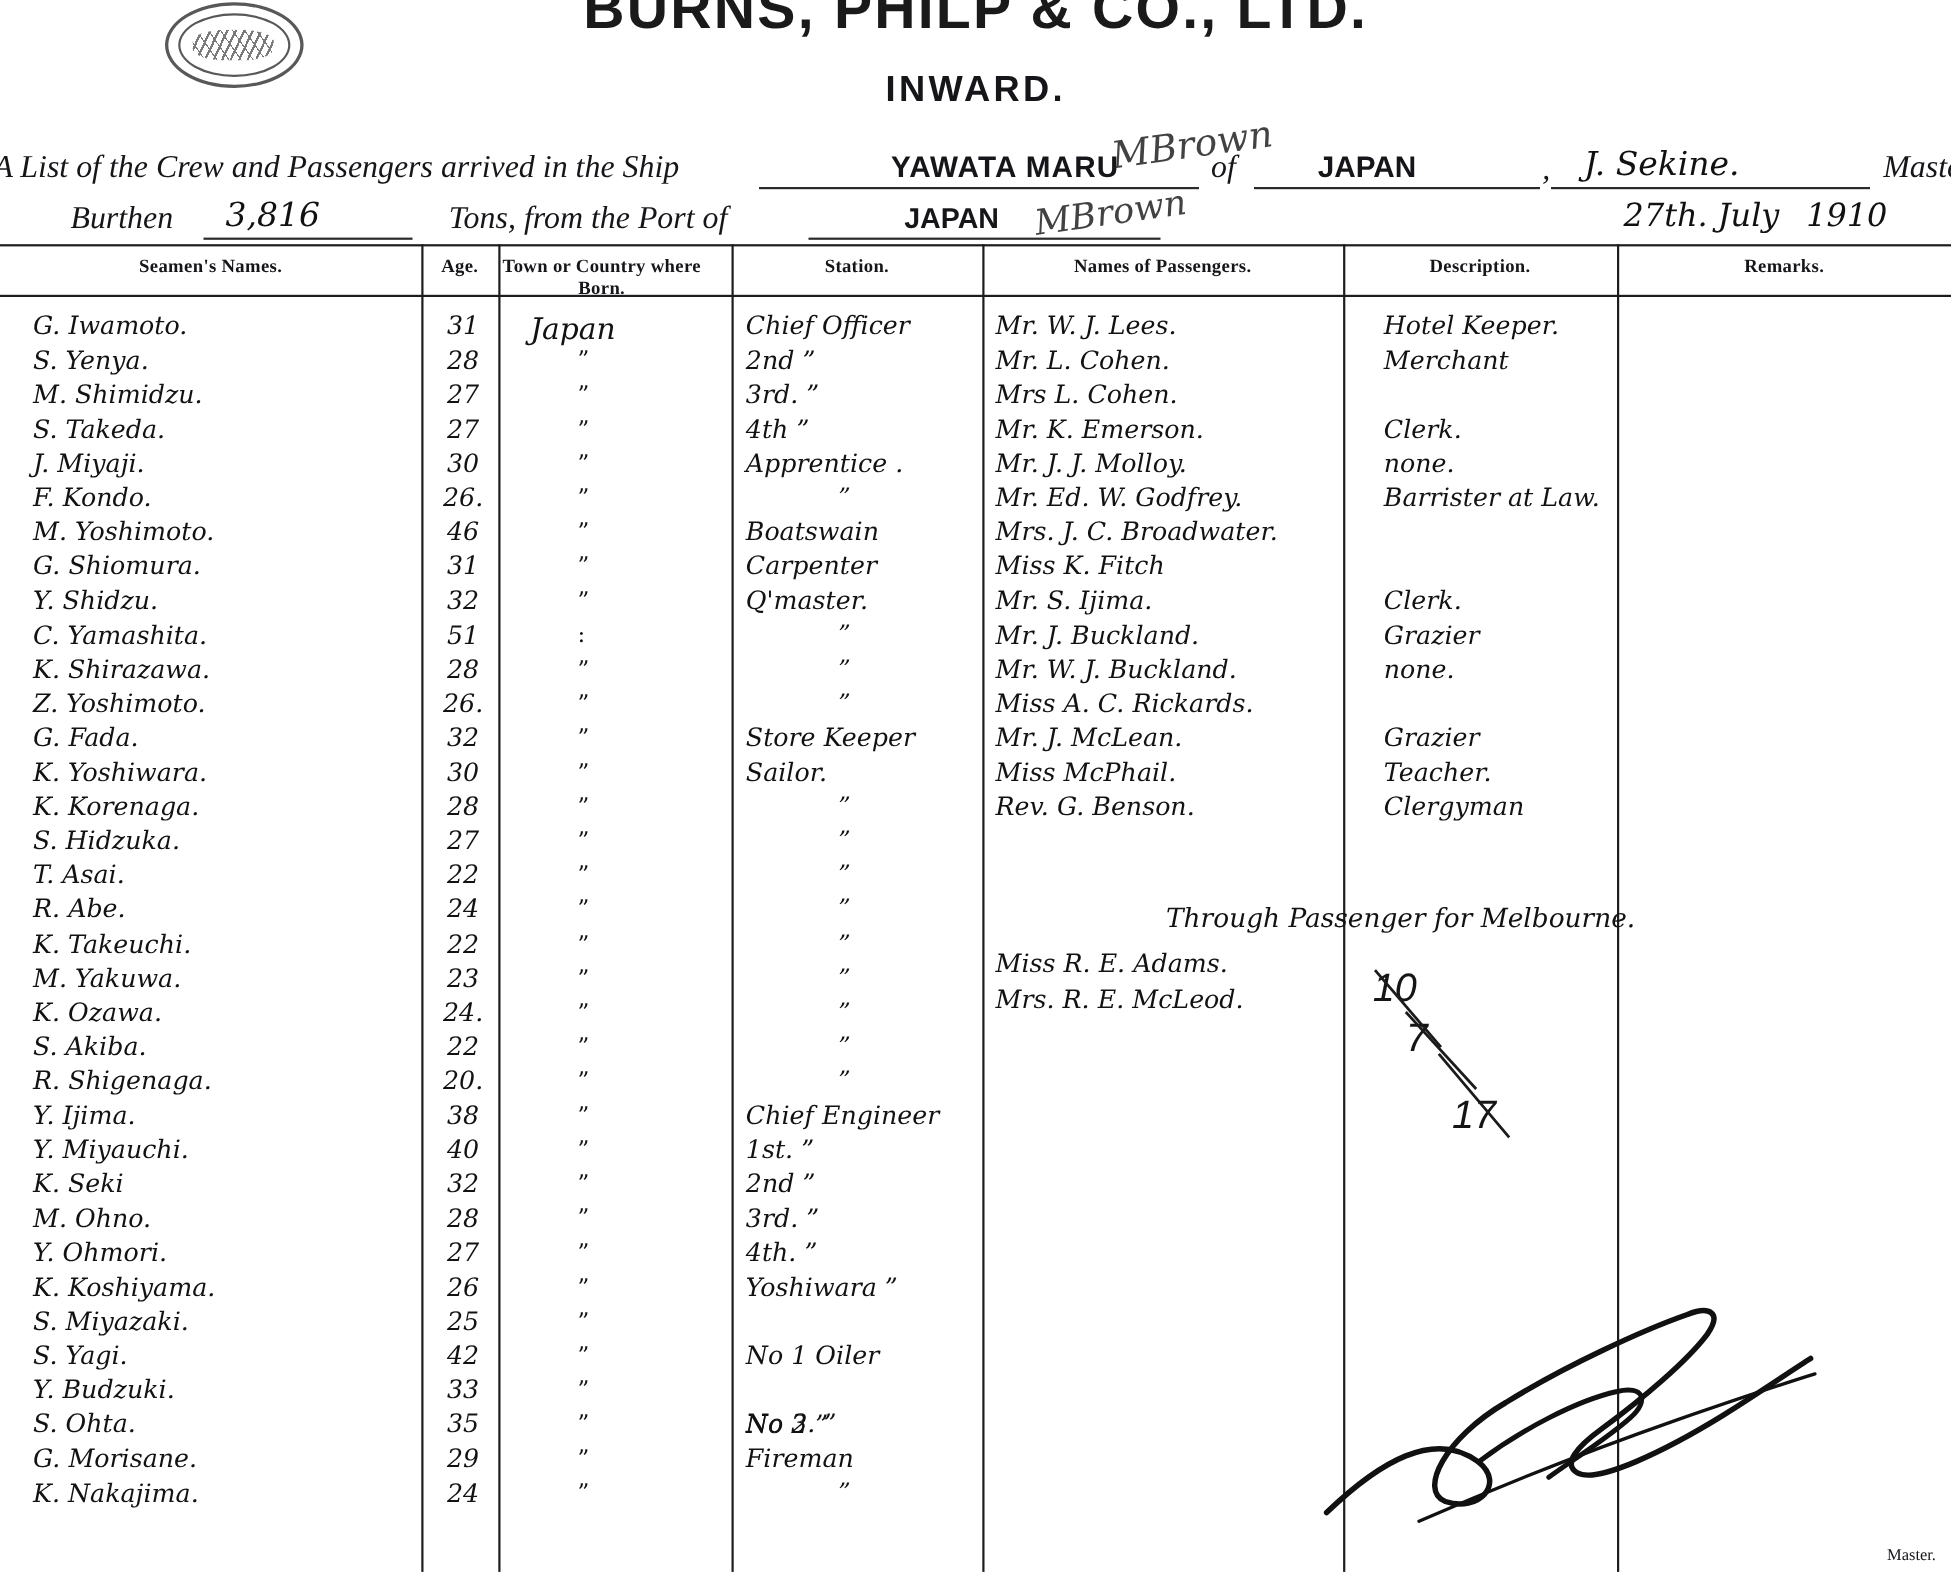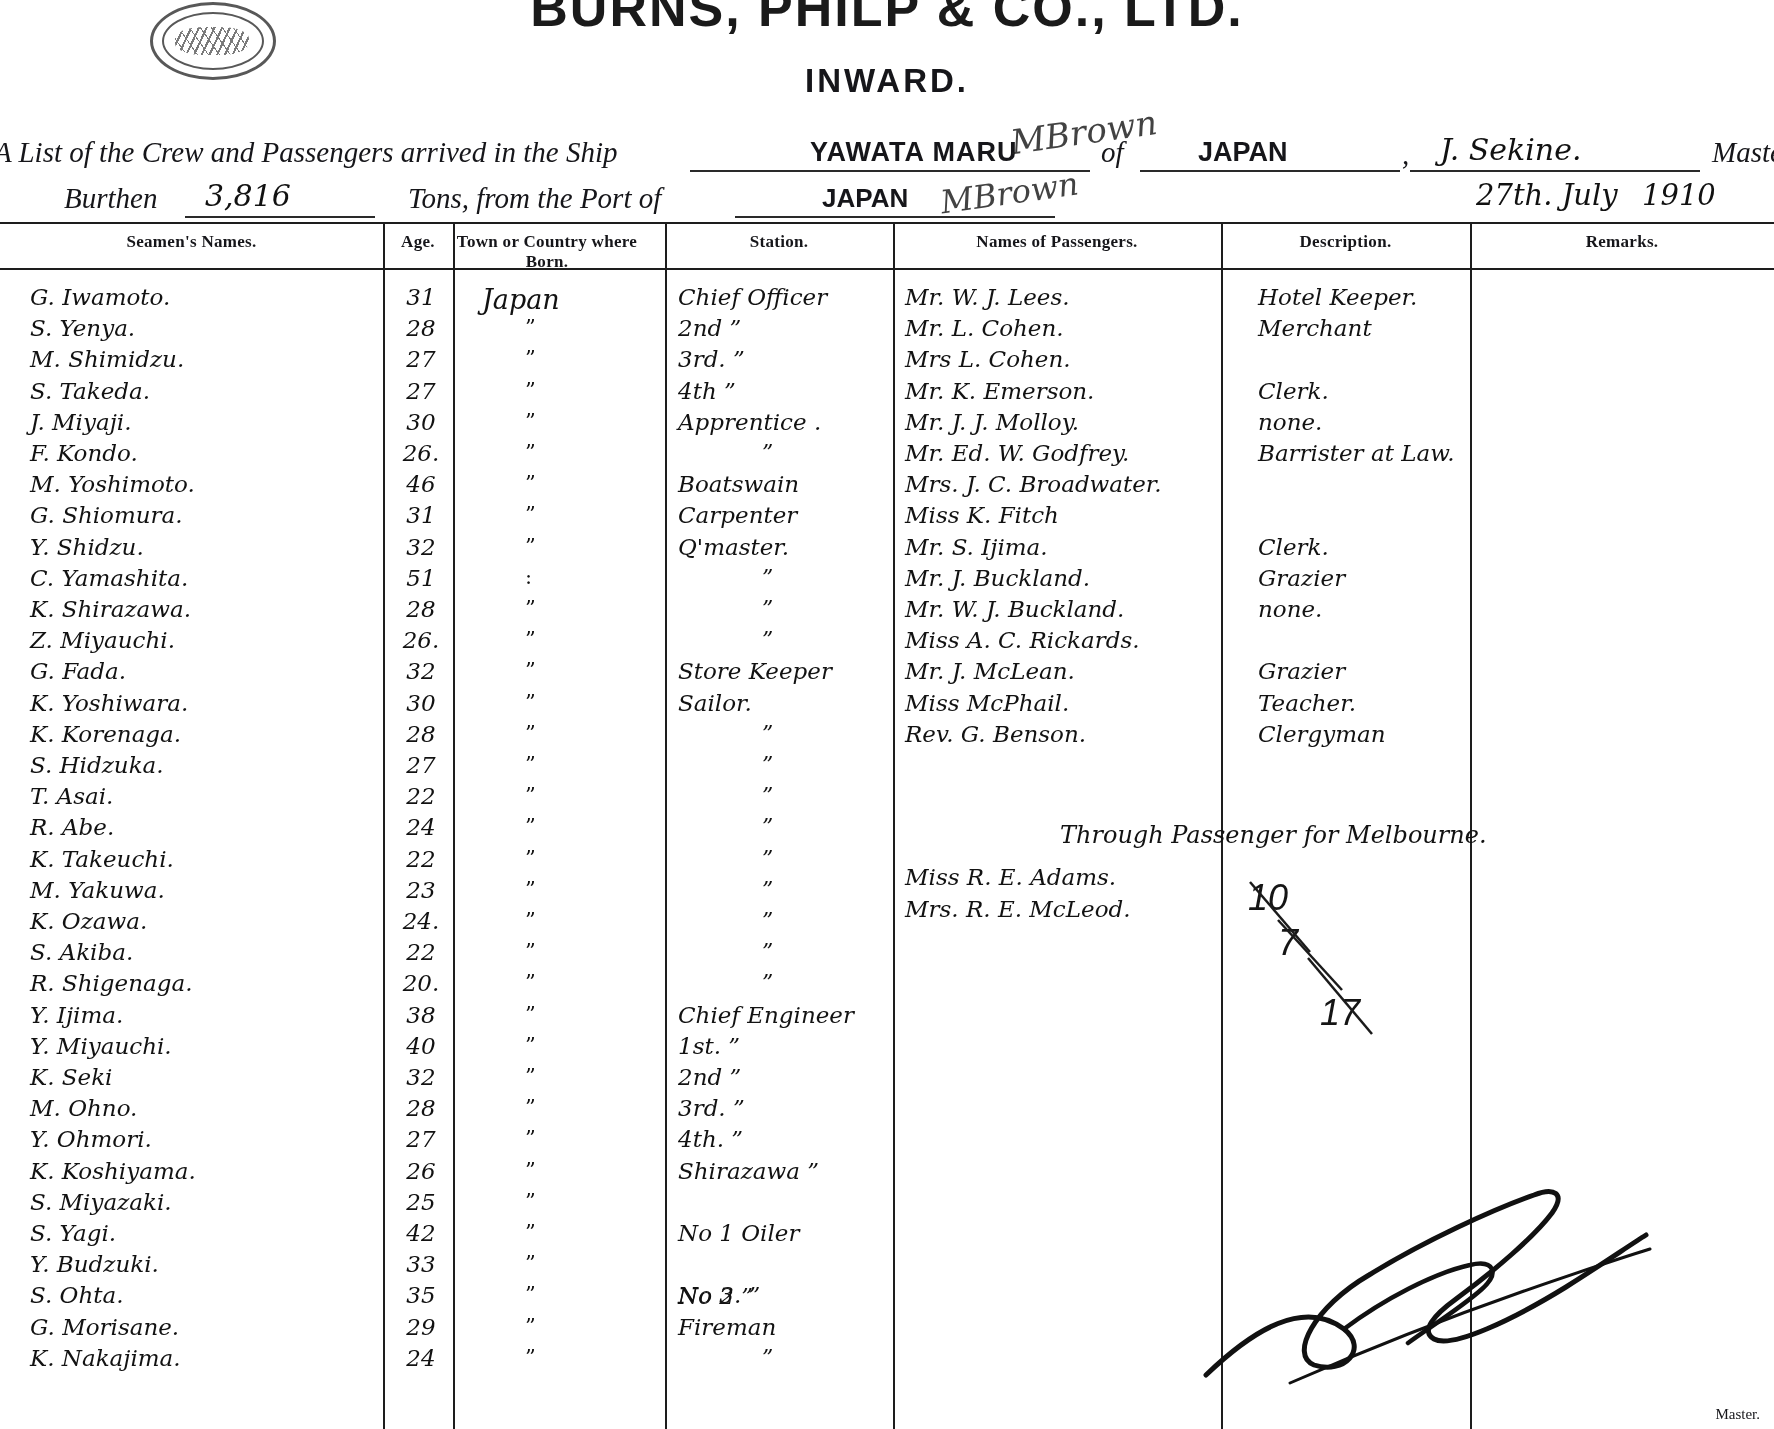--- a/index.html
+++ b/index.html
@@ -295,21 +295,21 @@
         <div class="cell" style="top: 342.8px; left: 525px; font-style: normal; font-size: 21px;">:</div>
         <div class="cell" style="left: 762px; top: 342.8px; font-size: 22px;">”</div>
       </div>
       <div>
         <div class="cell" style="left: 30px; top: 374px;">K. Shirazawa.</div>
         <div class="cell" style="left: 393px; top: 374px; width: 56px; text-align: center;">28</div>
         <div class="cell" style="top: 374px; left: 525px; font-style: normal; font-size: 21px;">”</div>
         <div class="cell" style="left: 762px; top: 374px; font-size: 22px;">”</div>
       </div>
       <div>
-        <div class="cell" style="left: 30px; top: 405.2px;">Z. Miyauchi.</div>
+        <div class="cell" style="left: 30px; top: 405.2px;">Z. Yoshimoto.</div>
         <div class="cell" style="left: 393px; top: 405.2px; width: 56px; text-align: center;">26.</div>
         <div class="cell" style="top: 405.2px; left: 525px; font-style: normal; font-size: 21px;">”</div>
         <div class="cell" style="left: 762px; top: 405.2px; font-size: 22px;">”</div>
       </div>
       <div>
         <div class="cell" style="left: 30px; top: 436.4px;">G. Fada.</div>
         <div class="cell" style="left: 393px; top: 436.4px; width: 56px; text-align: center;">32</div>
         <div class="cell" style="top: 436.4px; left: 525px; font-style: normal; font-size: 21px;">”</div>
         <div class="cell" style="left: 678px; top: 436.4px; font-size: 23px;">Store Keeper</div>
       </div>
@@ -400,21 +400,21 @@
       <div>
         <div class="cell" style="left: 30px; top: 904.4px;">Y. Ohmori.</div>
         <div class="cell" style="left: 393px; top: 904.4px; width: 56px; text-align: center;">27</div>
         <div class="cell" style="top: 904.4px; left: 525px; font-style: normal; font-size: 21px;">”</div>
         <div class="cell" style="left: 678px; top: 904.4px; font-size: 23px;">4th.      ”</div>
       </div>
       <div>
         <div class="cell" style="left: 30px; top: 935.6px;">K. Koshiyama.</div>
         <div class="cell" style="left: 393px; top: 935.6px; width: 56px; text-align: center;">26</div>
         <div class="cell" style="top: 935.6px; left: 525px; font-style: normal; font-size: 21px;">”</div>
-        <div class="cell" style="left: 678px; top: 935.6px; font-size: 23px;">Shirazawa ”</div>
+        <div class="cell" style="left: 678px; top: 935.6px; font-size: 23px;">Yoshiwara ”</div>
       </div>
       <div>
         <div class="cell" style="left: 30px; top: 966.8px;">S. Miyazaki.</div>
         <div class="cell" style="left: 393px; top: 966.8px; width: 56px; text-align: center;">25</div>
         <div class="cell" style="top: 966.8px; left: 525px; font-style: normal; font-size: 21px;">”</div>
       </div>
       <div>
         <div class="cell" style="left: 30px; top: 998px;">S. Yagi.</div>
         <div class="cell" style="left: 393px; top: 998px; width: 56px; text-align: center;">42</div>
         <div class="cell" style="top: 998px; left: 525px; font-style: normal; font-size: 21px;">”</div>

